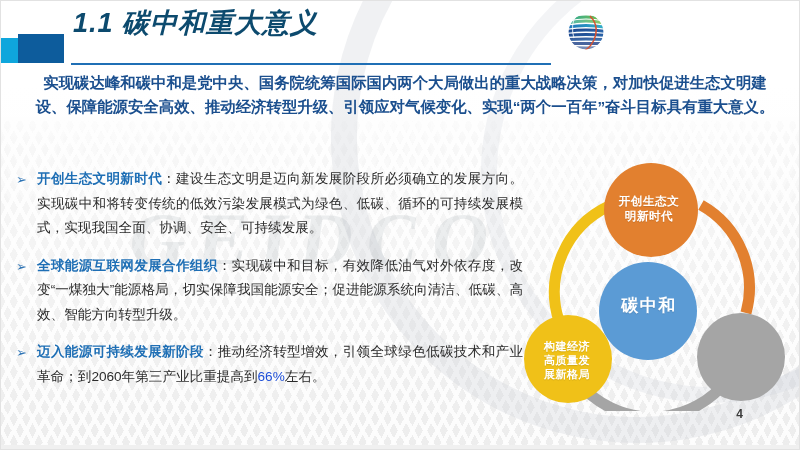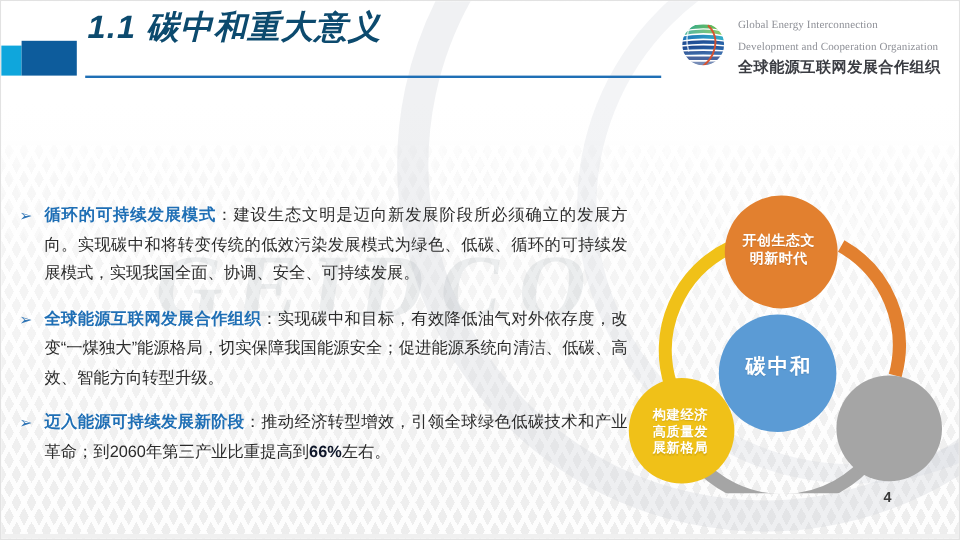--- a/index.html
+++ b/index.html
@@ -173,22 +173,22 @@
     top: 1px;
     color: #2E74B5;
     font-size: 13px;
     line-height: 24px;
   }
   .bullet .lead-in {
     color: #1F6FB5;
     font-weight: bold;
   }
   .bullet .accent {
-    color: #0f172a;
-    font-weight: bold;
+    color: #1d4ed8;
+    font-weight: normal;
   }
 
   
   .diagram {
     position: absolute;
     left: 512px;
     top: 160px;
     width: 288px;
     height: 250px;
   }
@@ -273,32 +273,30 @@
           <path d="M2 24 Q22 22 42 24 L42 27 Q22 25 2 27 Z" fill="url(#g1)"></path>
           <path d="M2 28 Q22 27 42 28 L42 31 Q22 30 2 31 Z" fill="url(#g1)" opacity=".9"></path>
           <path d="M2 32 Q22 32 42 32 L42 35 Q22 35 2 35 Z" fill="#1b3f86" opacity=".8"></path>
           <path d="M2 36 Q22 37 42 36 L42 39 Q22 40 2 39 Z" fill="#1b3f86" opacity=".6"></path>
           <path d="M26 6 Q36 16 30 30 Q26 38 20 41" fill="none" stroke="#d94f2b" stroke-width="1.6" opacity=".95"></path>
           <path d="M12 5 Q6 16 10 28" fill="none" stroke="#ffffff" stroke-width="1.2" opacity=".7"></path>
         </g>
         <circle cx="22" cy="22" r="18" fill="none" stroke="#ffffff" stroke-width="1.2"></circle>
       </svg>
     </span>
-    <span class="logo-text">
-      <span class="logo-en">Global Energy Interconnection</span><br>
-      <span class="logo-en">Development and Cooperation Organization</span>
-      <div class="logo-cn">全球能源互联网发展合作组织</div>
-    </span>
   </div>
 
+  <div class="lead">
+    <p>实现碳达峰和碳中和是党中央、国务院统筹国际国内两个大局做出的重大战略决策，对加快促进生态文明建设、保障能源安全高效、推动经济转型升级、引领应对气候变化、实现“两个一百年”奋斗目标具有重大意义。</p>
+  </div>
 
   <div class="bullets">
 
     <div class="bullet">
-      <span class="bullet-arrow">➢</span><span class="lead-in">循环的可持续发展模式</span><span>：</span><span>建设生态文明是迈向新发展阶段所必须确立的发展方向。实现碳中和将转变传统的低效污染发展模式为绿色、低碳、循环的可持续发展模式，实现我国全面、协调、安全、可持续发展。</span>
+      <span class="bullet-arrow">➢</span><span class="lead-in">开创生态文明新时代</span><span>：</span><span>建设生态文明是迈向新发展阶段所必须确立的发展方向。实现碳中和将转变传统的低效污染发展模式为绿色、低碳、循环的可持续发展模式，实现我国全面、协调、安全、可持续发展。</span>
     </div>
 
     <div class="bullet">
       <span class="bullet-arrow">➢</span><span class="lead-in">全球能源互联网发展合作组织</span><span>：</span><span>实现碳中和目标，有效降低油气对外依存度，改变“一煤独大”能源格局，切实保障我国能源安全；促进能源系统向清洁、低碳、高效、智能方向转型升级。</span>
     </div>
 
     <div class="bullet">
       <span class="bullet-arrow">➢</span><span class="lead-in">迈入能源可持续发展新阶段</span><span>：</span><span>推动经济转型增效，引领全球绿色低碳技术和产业革命；到2060年第三产业比重提高到</span><span class="accent">66%</span><span>左右。</span>
     </div>
 

